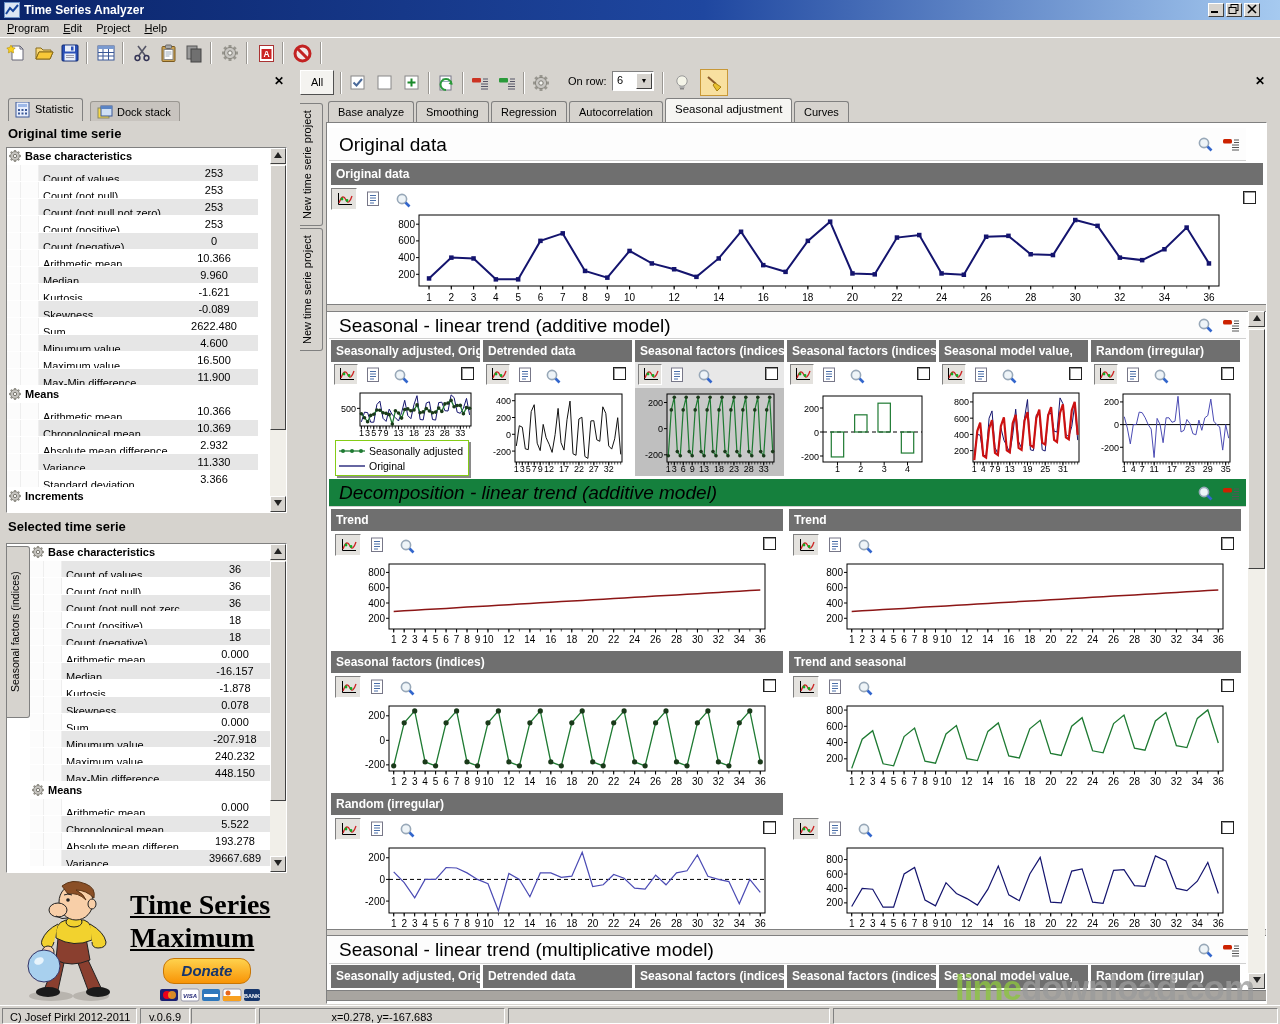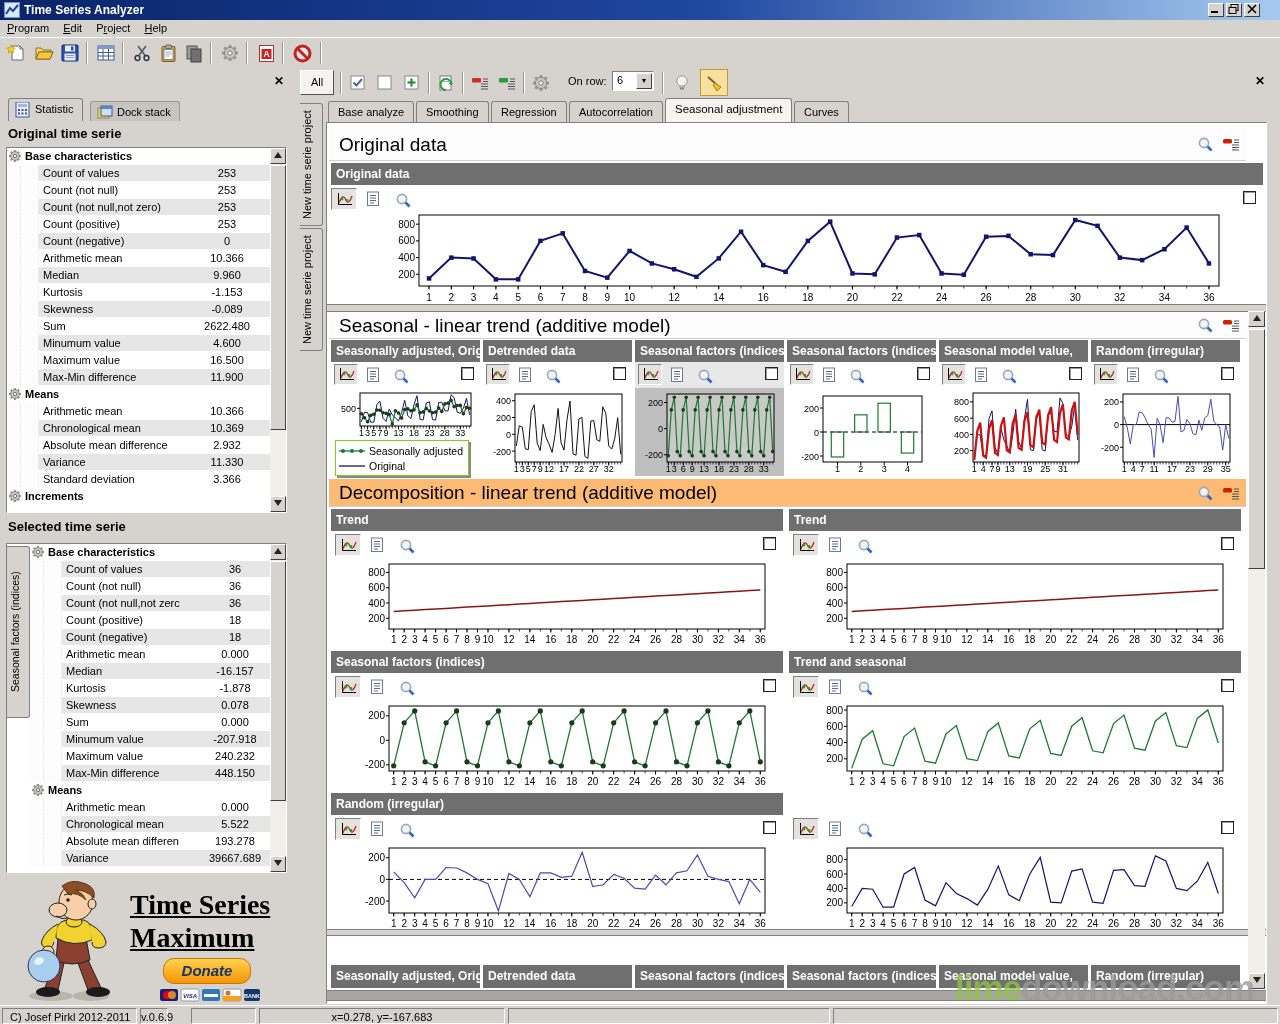--- a/index.html
+++ b/index.html
@@ -16,21 +16,21 @@
 .closex{font-size:12px;font-weight:bold;width:16px;height:16px;text-align:center;line-height:15px;color:#000;z-index:5;}
 #left-panel{left:0;top:68px;width:294px;height:937px;background:#d6d3ce;}
 .ltab{position:absolute;height:23px;padding:4px 8px 0 26px;border:1px solid #808080;border-bottom:none;border-radius:3px 3px 0 0;background:#d6d3ce;}
 .ltab.inactive{background:#c8c4bf;height:20px;border-color:#9a9792;}
 .ltab .ticon{position:absolute;left:6px;top:3px;}
 .bold13{font-weight:bold;font-size:13px;}
 .statTable{background:#fff;border:1px solid;border-color:#808080 #fff #fff #808080;outline:1px solid #d6d3ce;}
 .srow{position:relative;height:17px;border-bottom:1px solid #fff;display:flex;}
 .srow .c0{width:14px;background:#fcfcfc;border-right:1px solid #eee;}
 .srow .c1{width:18px;background:#fcfcfc;border-right:1px solid #eee;}
-.srow .lab{flex:1;padding:2px 0 0 4px;overflow:hidden;white-space:nowrap;}
+.srow .lab{flex:1;padding:8px 0 0 4px;overflow:hidden;white-space:nowrap;}
 .srow .val{width:88px;text-align:center;padding-top:2px;}
 .srow.alt .lab,.srow.alt .val{background:#e6e6e6;}
 .srow.head{font-weight:bold;background:#fff;}
 .srow.head .gname{padding:2px 0 0 18px;}
 .gear{position:absolute;left:1px;top:1px;}
 .vscroll{position:absolute;width:16px;background:#f1efe9;}
 .varrow{position:absolute;left:0;width:16px;height:16px;background:#d6d3ce;border:1px solid;border-color:#fff #404040 #404040 #fff;text-align:center;font-size:7px;line-height:14px;color:#111;}
 .vthumb{position:absolute;left:0;width:16px;background:#d6d3ce;border:1px solid;border-color:#fff #404040 #404040 #fff;}
 .vtab-left{position:absolute;border:1px solid #808080;border-right:none;border-radius:3px 0 0 3px;background:#d6d3ce;writing-mode:vertical-rl;transform:rotate(180deg);text-align:center;padding:4px 2px;}
 #logo-title{font-family:"Liberation Serif",serif;font-weight:bold;font-size:28px;text-decoration:underline;line-height:33px;}
@@ -47,21 +47,21 @@
 .panel-chart{position:absolute;}
 .legendbox{position:absolute;background:#fff;border:1px solid #84cc16;box-shadow:2px 2px 0 rgba(60,60,60,.6);padding:2px 3px;}
 .legrow{height:15px;display:flex;align-items:center;font-size:10.5px;}
 .legsample{width:26px;margin-right:4px;}
 .ax{font-size:10px;fill:#000;font-family:"Liberation Sans",sans-serif;}
 .axs{font-size:9px;fill:#000;font-family:"Liberation Sans",sans-serif;}
 #statusbar{left:0;top:1005px;width:1280px;height:19px;background:#d6d3ce;border-top:1px solid #fff;}
 .spanel{position:absolute;top:2px;height:16px;border:1px solid;border-color:#808080 #fff #fff #808080;padding-top:2px;}
 #watermark{left:955px;top:968px;font-size:35px;font-weight:bold;letter-spacing:-1px;opacity:.78;font-family:"Liberation Sans",sans-serif;z-index:60;}
 #stats2 .val{margin-right:14px;}
-#stats1 .val{margin-right:15px;}
+#stats1 .val{margin-right:28px;}
 #watermark .lime{color:#8dc63f;}
 #watermark .rest{color:#9b9b9b;}
 .gap-splitter{position:absolute;background:#d6d3ce;border-top:1px solid #808080;border-bottom:1px solid #808080;}
 .combo{position:absolute;background:#fff;border:1px solid;border-color:#808080 #fff #fff #808080;height:20px;}
 .combo .cval{position:absolute;left:4px;top:2px;}
 .combo .cbtn{position:absolute;right:1px;top:1px;width:16px;height:16px;background:#d6d3ce;border:1px solid;border-color:#fff #404040 #404040 #fff;font-size:7px;text-align:center;line-height:14px;}
 </style>
 </head>
 <body>
 
@@ -329,21 +329,21 @@
       <div class="srow alt">
         <span class="c0"></span>
         <span class="c1"></span>
         <span class="lab">Median</span>
         <span class="val" style="width:88px">9.960</span>
       </div>
       <div class="srow ">
         <span class="c0"></span>
         <span class="c1"></span>
         <span class="lab">Kurtosis</span>
-        <span class="val" style="width:88px">-1.153</span>
+        <span class="val" style="width:88px">-1.621</span>
       </div>
       <div class="srow alt">
         <span class="c0"></span>
         <span class="c1"></span>
         <span class="lab">Skewness</span>
         <span class="val" style="width:88px">-0.089</span>
       </div>
       <div class="srow ">
         <span class="c0"></span>
         <span class="c1"></span>
@@ -1400,21 +1400,21 @@
           <line x1="96.91225626740948" y1="72" x2="96.91225626740948" y2="75.5" stroke="#000"></line>
           <text x="96.91225626740948" y="82" text-anchor="middle" class="axs">23</text>
           <line x1="114.79526462395543" y1="72" x2="114.79526462395543" y2="75.5" stroke="#000"></line>
           <text x="114.79526462395543" y="82" text-anchor="middle" class="axs">29</text>
           <line x1="132.6782729805014" y1="72" x2="132.6782729805014" y2="75.5" stroke="#000"></line>
           <text x="132.6782729805014" y="82" text-anchor="middle" class="axs">35</text>
           <line x1="30" y1="34.6" x2="137" y2="34.6" stroke="#000" stroke-width="1"></line>
           <polyline points="31.3,26.7 34.3,38.0 37.3,53.9 40.3,34.6 43.3,34.6 46.2,22.1 49.2,22.7 52.2,27.8 55.2,34.6 58.2,39.1 61.1,67.5 64.1,28.4 67.1,34.6 70.1,52.7 73.1,27.8 76.0,27.8 79.0,32.3 82.0,31.2 85.0,6.3 88.0,42.0 91.0,40.3 93.9,29.5 96.9,33.5 99.9,43.7 102.9,44.8 105.9,30.1 108.8,40.3 111.8,27.8 114.8,25.5 117.8,9.1 120.8,31.2 123.7,34.6 126.7,36.9 129.7,60.1 132.7,34.6 135.7,48.2" fill="none" stroke="#4b4bb4" stroke-width="1"></polyline>
         </svg></div>
     </div>
-    <div class="abs" style="left:2px;top:356px;width:917px;height:28px;background:#fdba74;border-bottom:1px solid #d0d0d0;">
+    <div class="abs" style="left:2px;top:356px;width:917px;height:28px;background:#15803d;border-bottom:1px solid #d0d0d0;font-style:italic;">
     <span class="shead-text abs" style="left:10px;top:3px;">Decomposition - linear trend (additive model)</span>
     <div class="abs" style="left:868px;top:5.5px;"><svg width="17" height="17">
           <circle cx="7" cy="7" r="4.6" fill="#eef4f8" stroke="#98a8b8" stroke-width="1.6"></circle>
           <line x1="10.5" y1="10.5" x2="14.5" y2="14.5" stroke="#3366cc" stroke-width="2.6"></line>
         </svg></div>
     <div class="abs" style="left:894px;top:6.5px;"><svg width="17" height="14">
           <rect x="0" y="2" width="9" height="4.5" rx="1.5" fill="#cc2200"></rect>
           <path d="M11 3h5M11 5.5h5M9 8h7M9 10.5h7M9 13h7" stroke="#555"></path>
         </svg></div>
   </div>
@@ -2152,20 +2152,31 @@
           <line x1="385.39275766016715" y1="70" x2="385.39275766016715" y2="73.5" stroke="#000"></line>
           <text x="385.39275766016715" y="84" text-anchor="middle" class="ax">32</text>
           <line x1="406.33983286908085" y1="70" x2="406.33983286908085" y2="73.5" stroke="#000"></line>
           <text x="406.33983286908085" y="84" text-anchor="middle" class="ax">34</text>
           <line x1="427.28690807799444" y1="70" x2="427.28690807799444" y2="73.5" stroke="#000"></line>
           <text x="427.28690807799444" y="84" text-anchor="middle" class="ax">36</text>
           <polyline points="60.7,63.5 71.2,45.4 81.7,46.2 92.1,64.2 102.6,64.2 113.1,31.0 123.6,24.5 134.0,57.0 144.5,62.8 155.0,39.7 165.4,50.5 175.9,55.6 186.4,62.1 196.9,46.2 207.3,23.1 217.8,51.9 228.3,57.7 238.8,31.0 249.2,14.4 259.7,59.2 270.2,59.9 280.7,28.1 291.1,25.9 301.6,59.2 312.1,60.3 322.6,27.4 333.0,26.7 343.5,42.6 354.0,43.3 364.4,12.9 374.9,18.0 385.4,45.4 395.9,47.6 406.3,38.2 416.8,19.4 427.3,50.5" fill="none" stroke="#14146e" stroke-width="1.2"></polyline>
         </svg></div>
     </div>
     <div class="gap-splitter" style="left:0px;top:806px;width:939px;height:7px;"></div>
+    <div class="abs" style="left:2px;top:813px;width:917px;height:28px;background:#fdfdfd;border-bottom:1px solid #d0d0d0;">
+    <span class="shead-text abs" style="left:10px;top:3px;">Seasonal - linear trend (multiplicative model)</span>
+    <div class="abs" style="left:868px;top:5.5px;"><svg width="17" height="17">
+          <circle cx="7" cy="7" r="4.6" fill="#eef4f8" stroke="#98a8b8" stroke-width="1.6"></circle>
+          <line x1="10.5" y1="10.5" x2="14.5" y2="14.5" stroke="#3366cc" stroke-width="2.6"></line>
+        </svg></div>
+    <div class="abs" style="left:894px;top:6.5px;"><svg width="17" height="14">
+          <rect x="0" y="2" width="9" height="4.5" rx="1.5" fill="#cc2200"></rect>
+          <path d="M11 3h5M11 5.5h5M9 8h7M9 10.5h7M9 13h7" stroke="#555"></path>
+        </svg></div>
+  </div>
     <div class="phead" style="left:4px;top:842px;width:149px;height:23px;">Seasonally adjusted, Original</div>
     <div class="phead" style="left:156px;top:842px;width:149px;height:23px;">Detrended data</div>
     <div class="phead" style="left:308px;top:842px;width:149px;height:23px;">Seasonal factors (indices)</div>
     <div class="phead" style="left:460px;top:842px;width:149px;height:23px;">Seasonal factors (indices)</div>
     <div class="phead" style="left:612px;top:842px;width:149px;height:23px;">Seasonal model value,</div>
     <div class="phead" style="left:764px;top:842px;width:149px;height:23px;">Random (irregular)</div>
     <div class="gap-splitter" style="left:0px;top:867px;width:939px;height:11px;background:#a8a5a0;"></div>
     <div class="vscroll" style="right:1px;top:188px;height:678px;width:17px;">
   <div class="varrow" style="top:0;width:17px;"><svg width="8" height="6">
           <path d="M4 0 L8 6 H0 Z" fill="#222"></path>
@@ -2174,18 +2185,18 @@
   <div class="varrow" style="bottom:0;width:17px;"><svg width="8" height="6">
           <path d="M4 6 L8 0 H0 Z" fill="#222"></path>
         </svg></div>
     </div>
   </div>
 
 <div id="watermark" class="abs"><span class="lime">lime</span><span class="rest">download.com</span></div>
 
 <div id="statusbar" class="abs">
   <div class="spanel" style="left:2px;width:135px;padding-left:7px;">C) Josef Pirkl 2012-2011</div>
-  <div class="spanel" style="left:140px;width:28px;text-align:center;">v.0.6.9</div>
+  <div class="spanel" style="left:140px;width:50px;text-align:center;">v.0.6.9</div>
   <div class="spanel" style="left:191px;width:65px;"></div>
   <div class="spanel" style="left:259px;width:246px;text-align:center;">x=0.278, y=-167.683</div>
   <div class="spanel" style="left:508px;width:322px;"></div>
   <div class="spanel" style="left:833px;width:445px;"></div>
 </div>
 
 </body></html>

